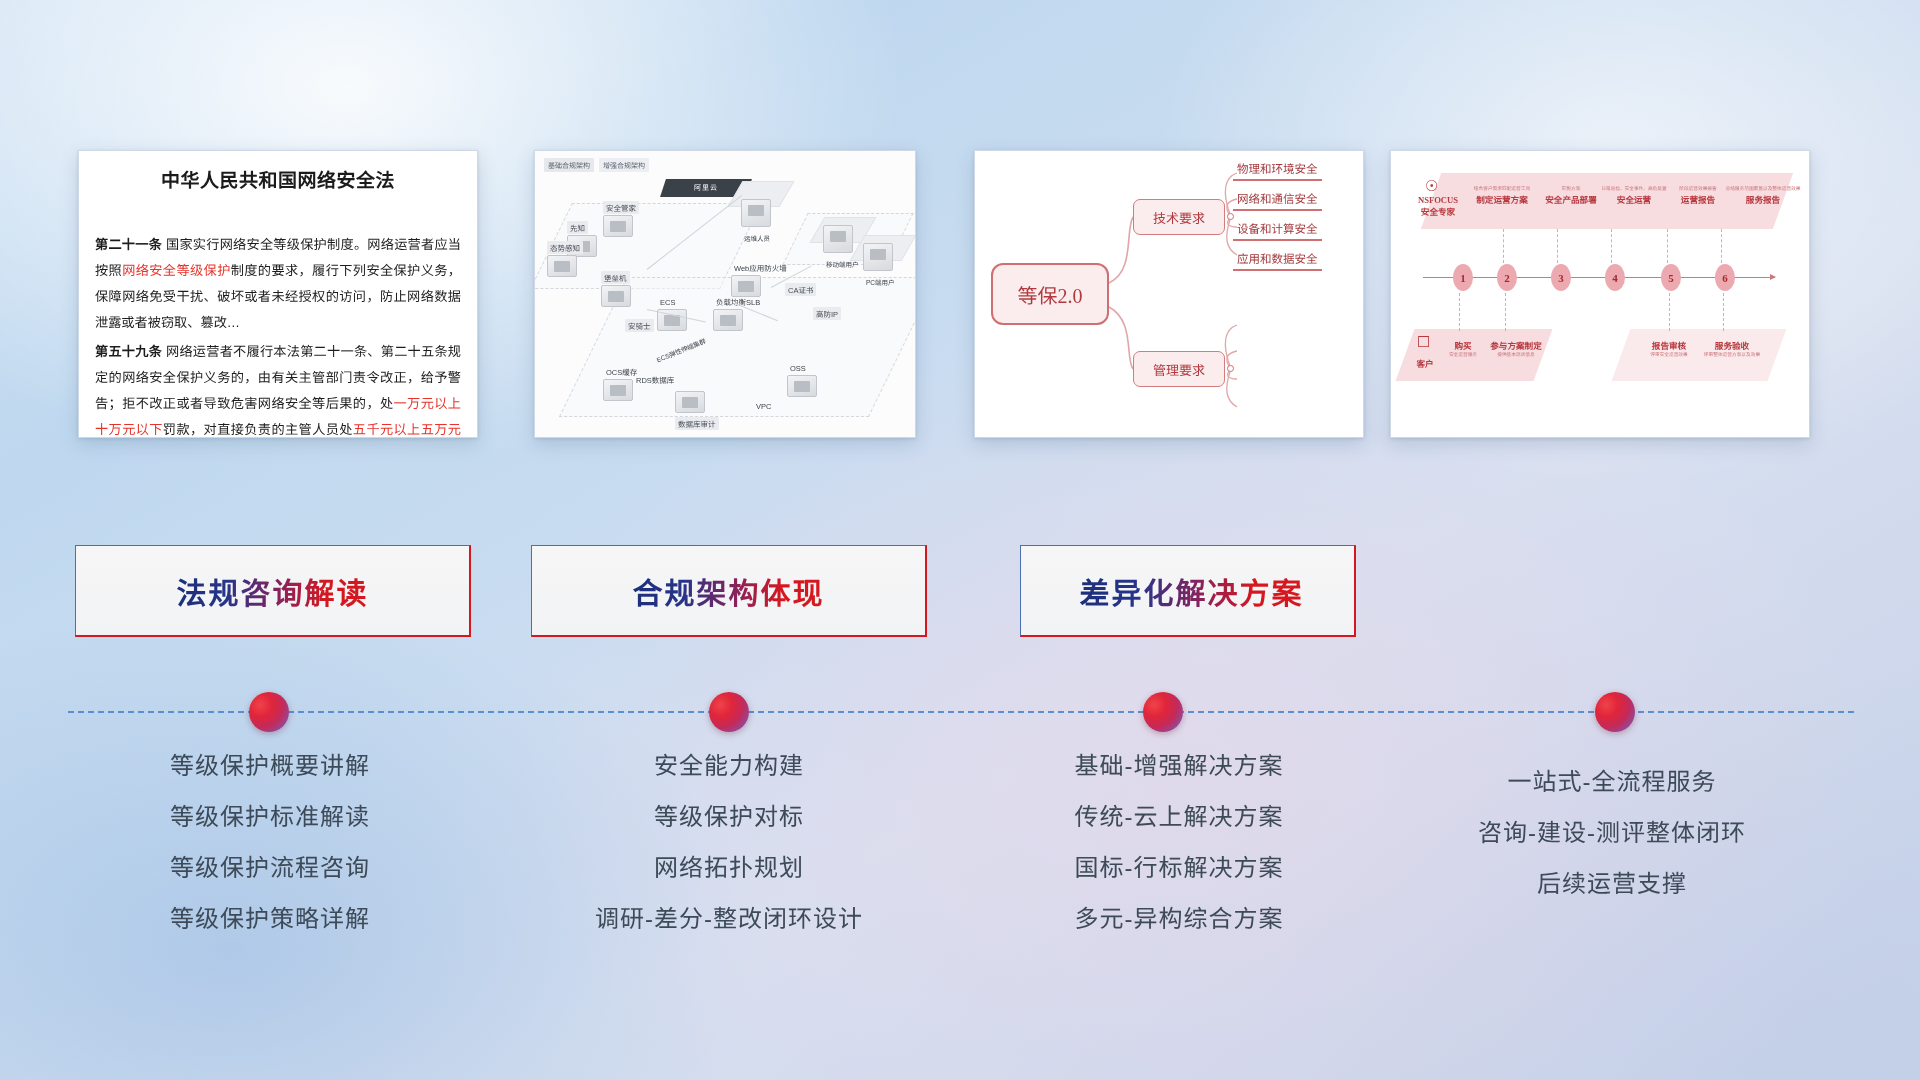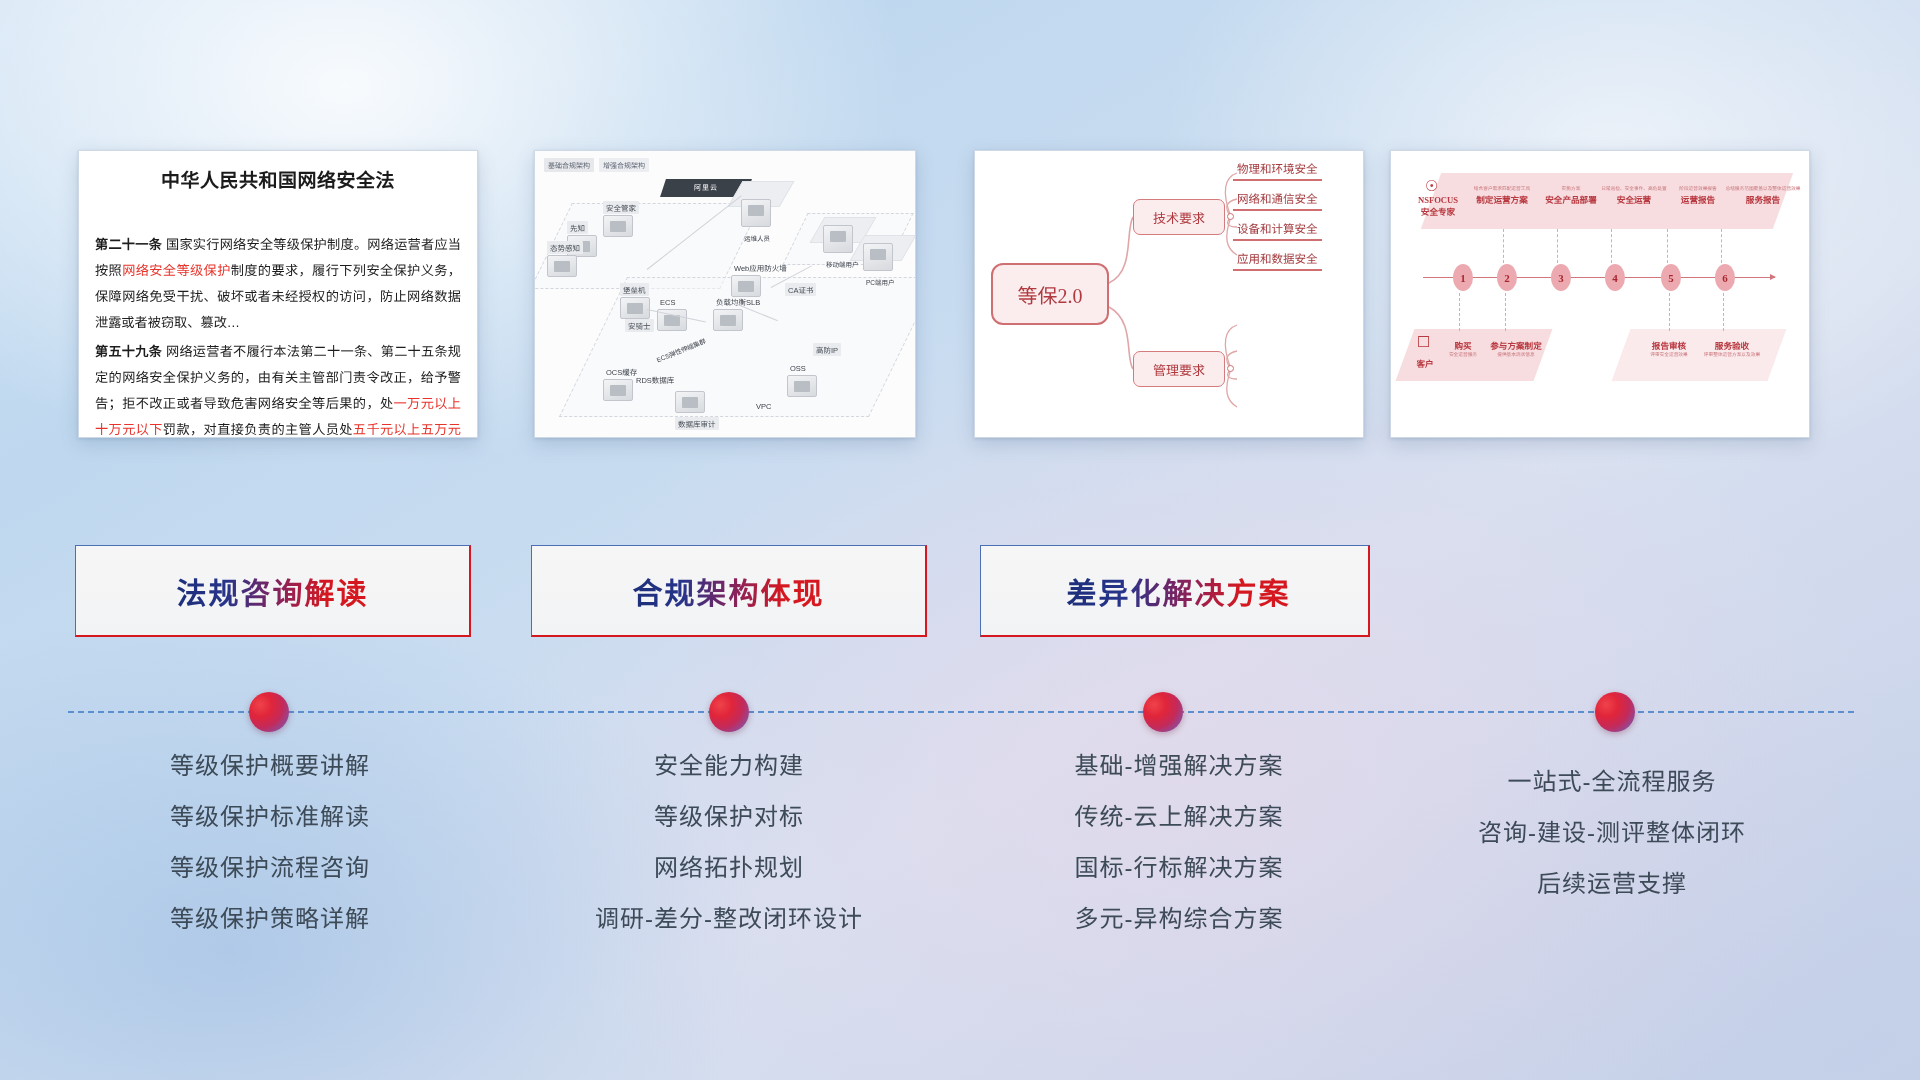--- a/index.html
+++ b/index.html
@@ -150,21 +150,21 @@
     display: flex; align-items: center; justify-content: center;
   }
   .titlebox span {
     font-size: 30px; font-weight: 600; letter-spacing: 2px;
     background: linear-gradient(90deg, #1d2f7a 0%, #27348a 26%, #8e2158 55%, #d5181f 78%, #d5181f 100%);
     -webkit-background-clip: text; background-clip: text;
     -webkit-text-fill-color: transparent; color: #d5181f;
   }
   .tb-1 { left: 75px;   width: 396px; }
   .tb-2 { left: 531px;  width: 396px; }
-  .tb-3 { left: 980px;  width: 390px; padding-left: 8px; }
+  .tb-3 { left: 1020px;  width: 336px; padding-left: 8px; }
   .tb-4 { left: 1412px; width: 396px; }
 
   
   .timeline { position: absolute; top: 692px; left: 0; width: 1920px; height: 40px; }
   .tl-line {
     position: absolute; top: 19px; left: 68px; width: 1786px; height: 0;
     border-top: 2px dashed #5b8fd0;
   }
   .tl-dot {
     position: absolute; top: 0; width: 40px; height: 40px; border-radius: 50%;
@@ -229,21 +229,21 @@
         <div class="cube"></div>
       </div>
       <div class="node" style="left:32px; top:66px;">
         <div class="lbl">先知</div>
         <div class="cube"></div>
       </div>
       <div class="node" style="left:12px; top:86px;">
         <div class="lbl">态势感知</div>
         <div class="cube"></div>
       </div>
-      <div class="node" style="left:66px; top:128px;margin-left:19px;">
+      <div class="node" style="left:66px; top:116px;">
         <div class="lbl">堡垒机</div>
         <div class="cube"></div>
       </div>
       <div class="node" style="left:122px; top:140px;text-decoration:underline;">
         <div class="lbl plain">ECS</div>
         <div class="cube"></div>
       </div>
       <div class="node" style="left:90px; top:164px;">
         <div class="lbl">安骑士</div>
       </div>
@@ -262,21 +262,21 @@
         <div class="lbl plain">Web应用防火墙</div>
         <div class="cube"></div>
       </div>
       <div class="node" style="left:178px; top:140px;">
         <div class="lbl plain">负载均衡SLB</div>
         <div class="cube"></div>
       </div>
       <div class="node" style="left:250px; top:128px;">
         <div class="lbl">CA证书</div>
       </div>
-      <div class="node" style="left:278px; top:152px;margin-top:36px;">
+      <div class="node" style="left:278px; top:152px;">
         <div class="lbl">高防IP</div>
       </div>
       <div class="node" style="left:252px; top:206px;">
         <div class="lbl plain">OSS</div>
         <div class="cube"></div>
       </div>
       <div class="node" style="left:218px; top:244px;">
         <div class="lbl plain">VPC</div>
       </div>
       <div class="node" style="left:206px; top:48px;">

